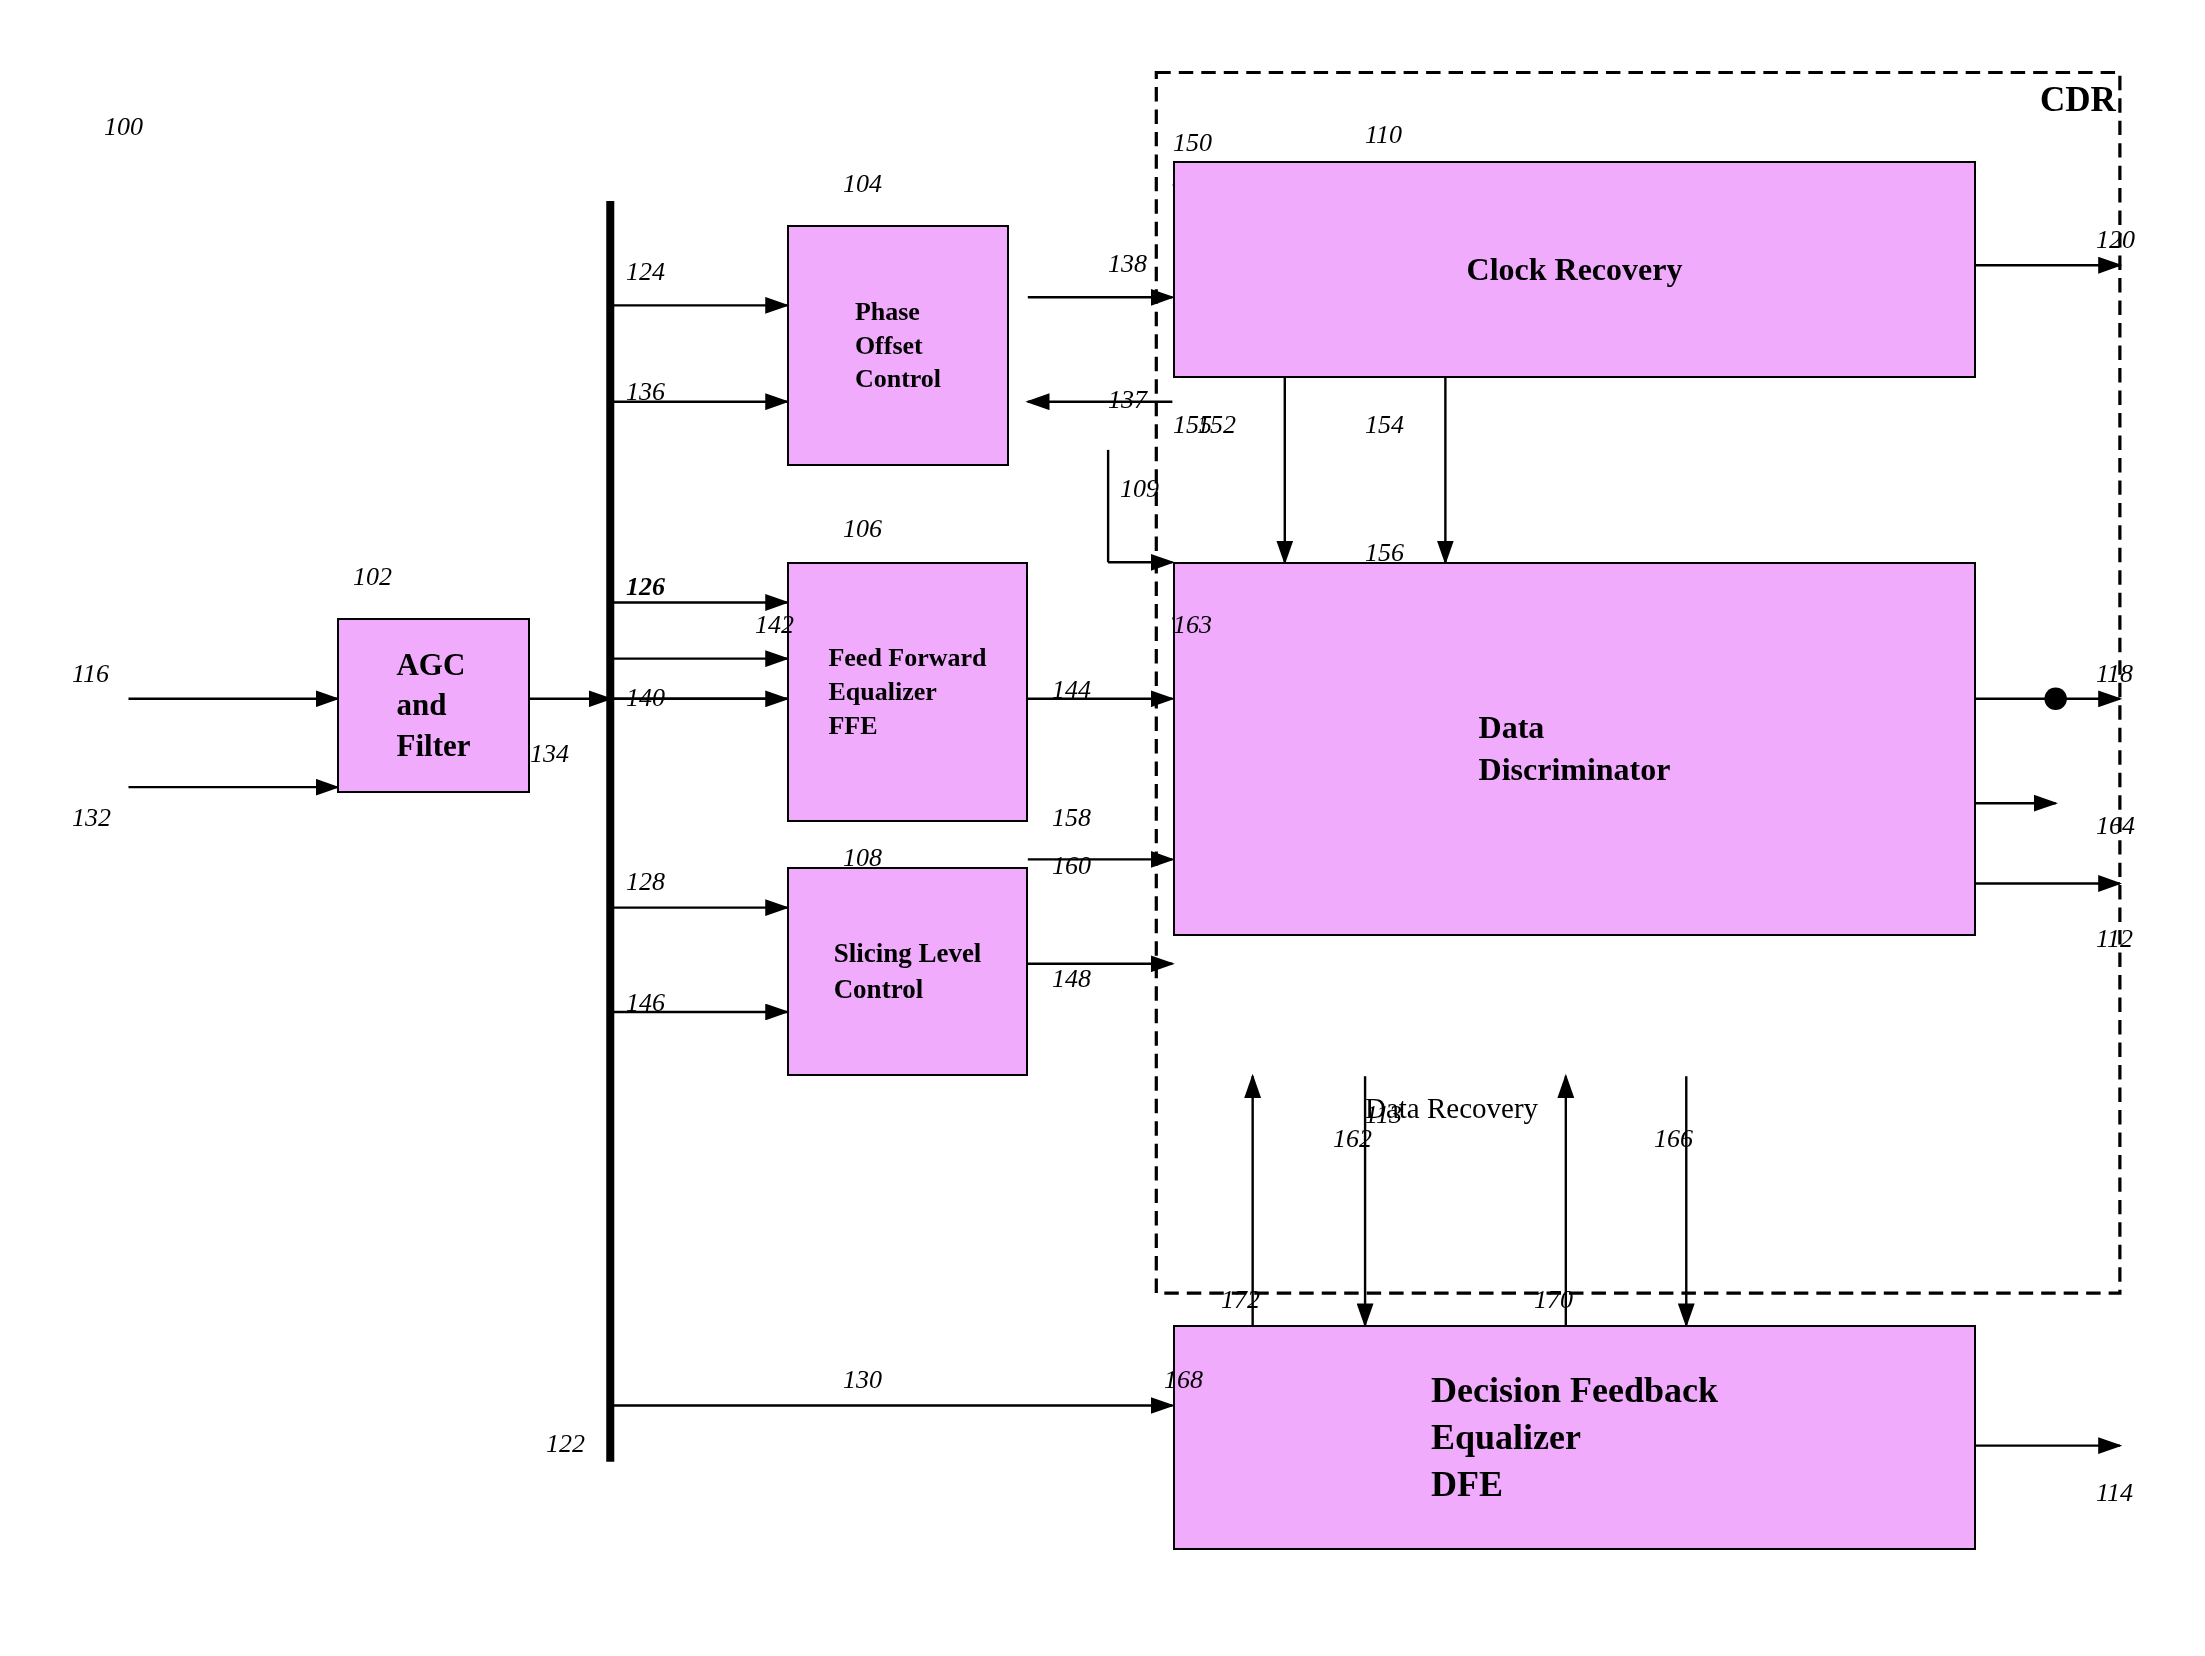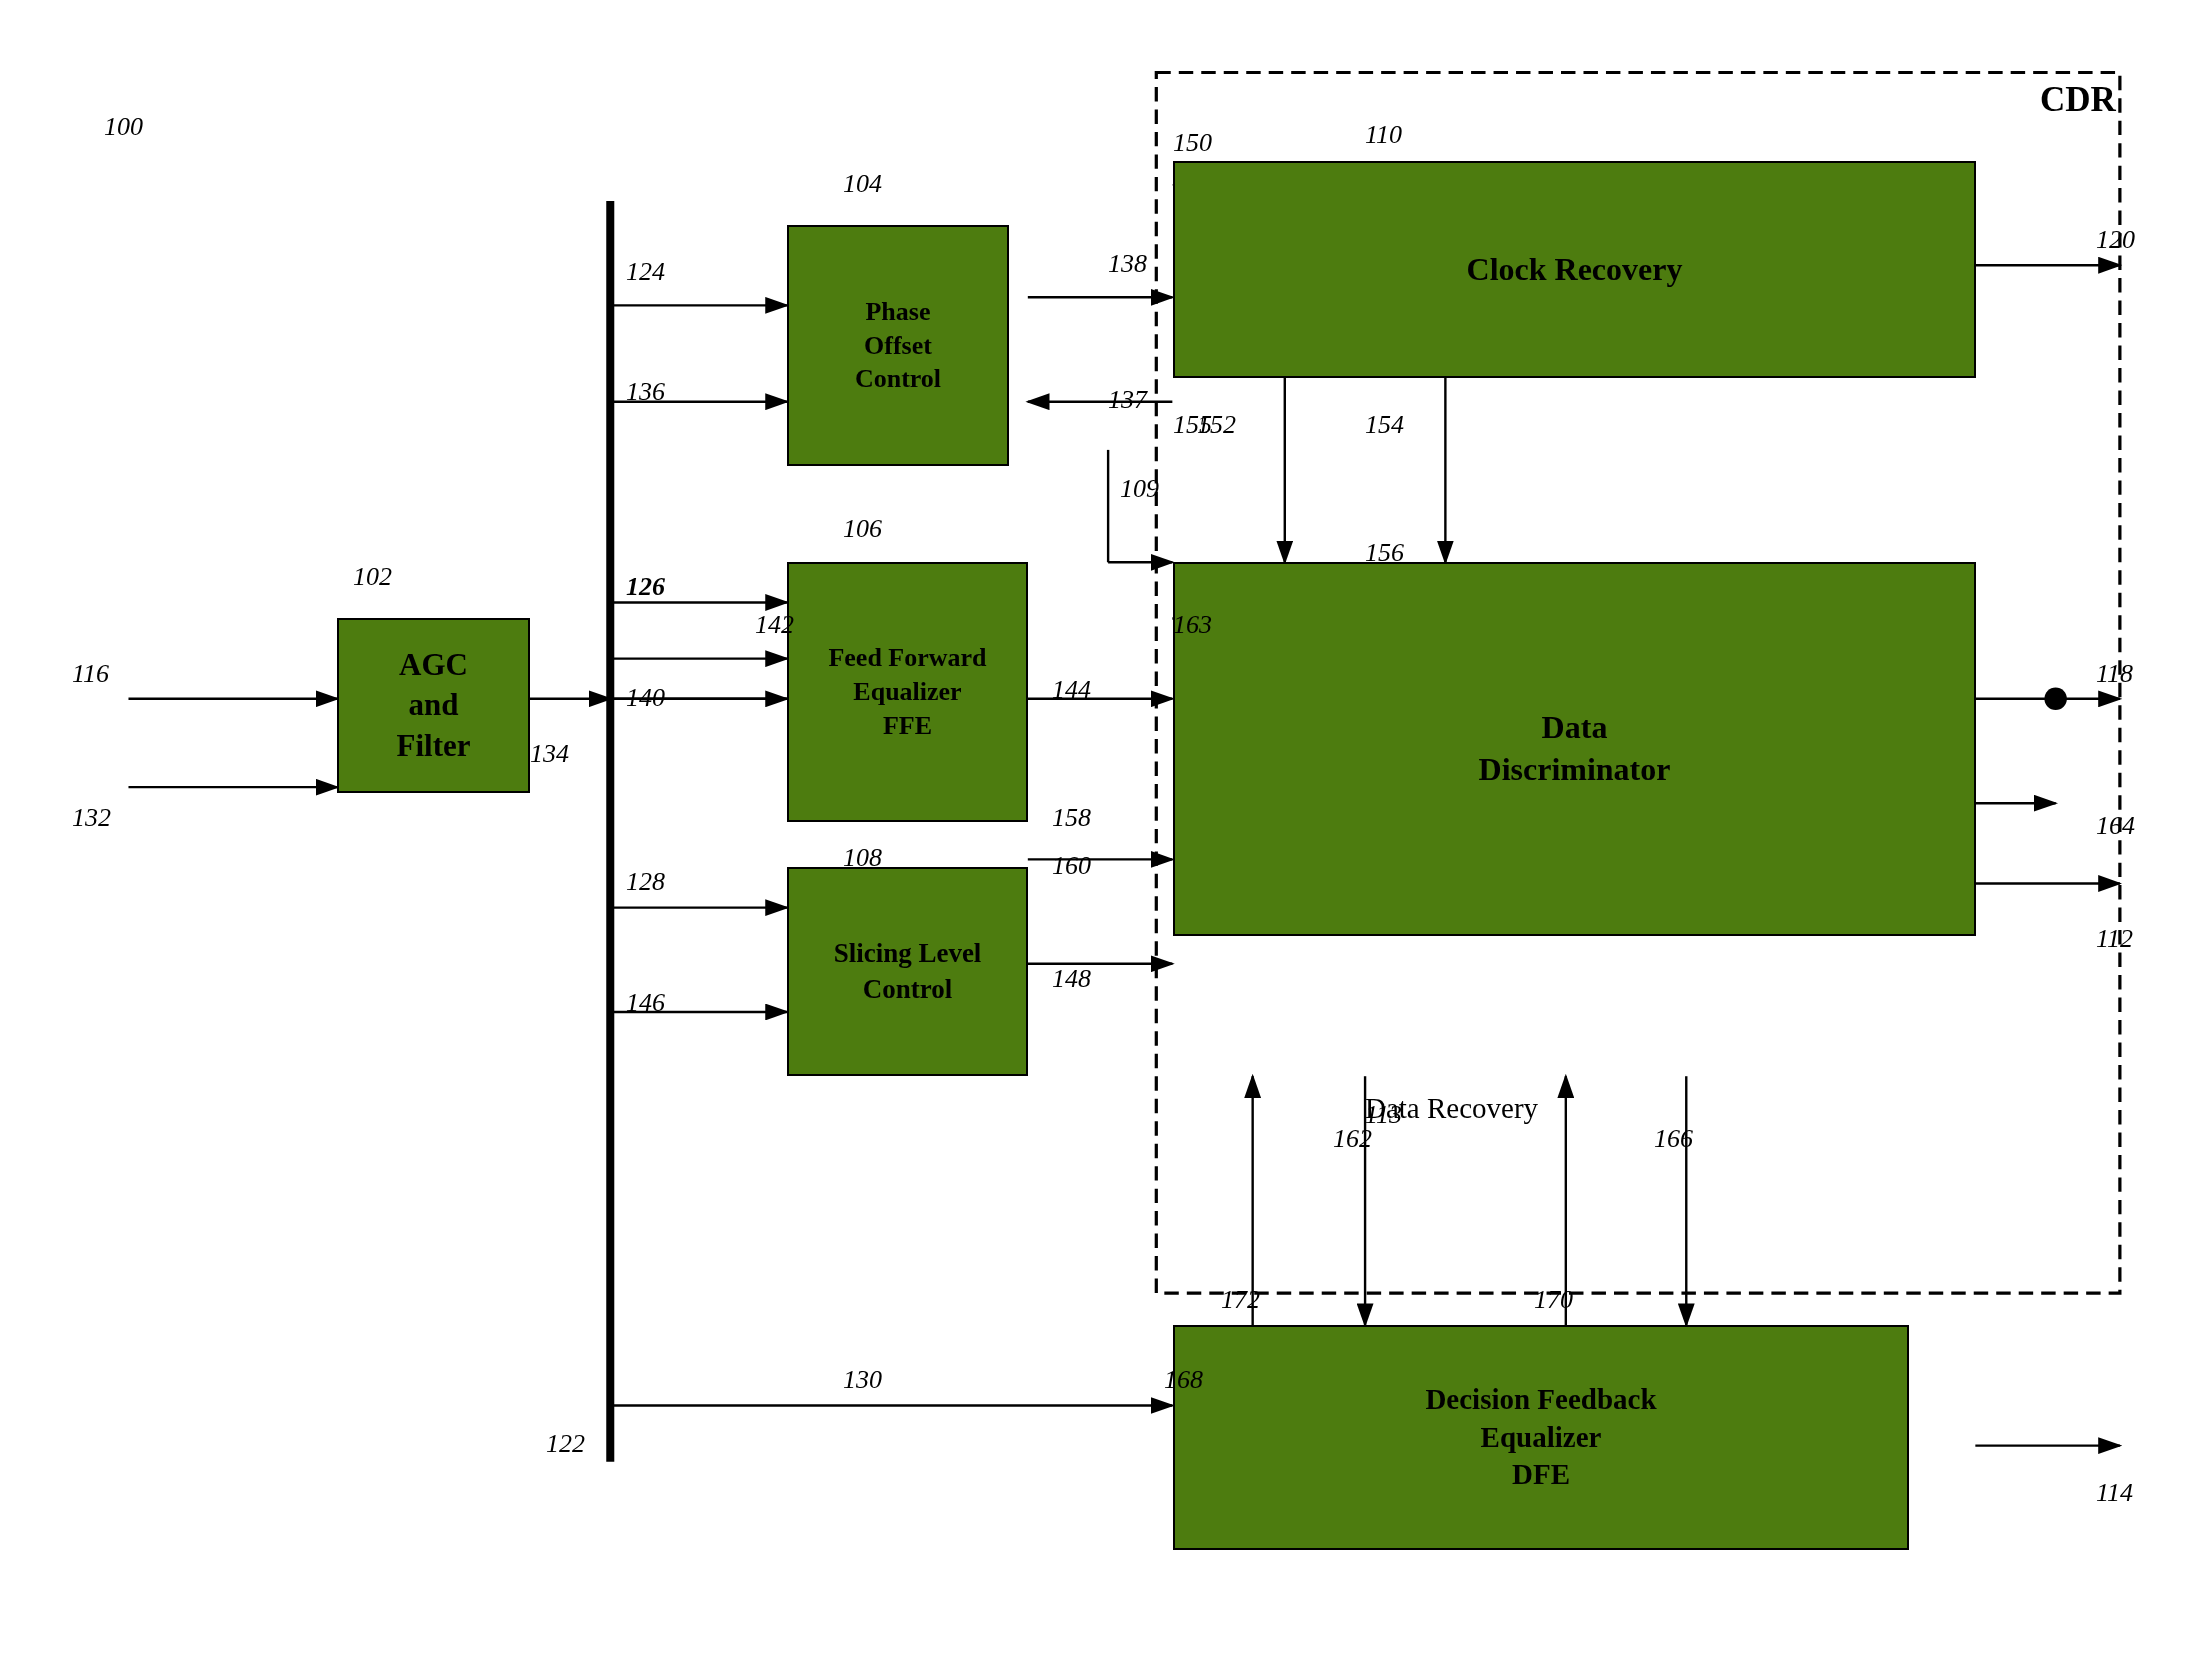--- a/index.html
+++ b/index.html
@@ -19,25 +19,24 @@
     }
     svg {
       position: absolute;
       top: 0; left: 0;
       width: 2205px;
       height: 1657px;
     }
     .block {
       position: absolute;
       border: 2.4px solid #000;
-      background: #4d7c0f;
+      background: #f0abfc;
       display: flex;
       align-items: center;
       justify-content: center;
-      text-align: center;
       font-size: 29px;
       font-weight: bold;
       line-height: 1.3;
     }
     .label {
       position: absolute;
       font-size: 27px;
       font-weight: bold;
       font-family: 'Times New Roman', Times, serif;
     }
@@ -163,21 +162,21 @@
     <span>Clock Recovery</span>
   </div>
 
   <div class="block" style="left:1173px; top:562px; width:803px; height:374px; font-size:32px;">
     <div>
       <div style="font-size:32px; font-weight:bold;">Data</div>
       <div style="font-size:32px; font-weight:bold;">Discriminator</div>
     </div>
   </div>
 
-  <div class="block" style="left:1173px; top:1325px; width:736px; height:225px; font-size:29px;">
+  <div class="block" style="left:1173px; top:1325px; width:803px; height:225px; font-size:36px;">
     <span style="white-space:pre-line;">Decision Feedback
 Equalizer
 DFE</span>
   </div>
 
   <div class="label" style="left:2040px; top:80px; font-size:35px; font-weight:bold;">CDR</div>
 
   <div class="label" style="left:1365px; top:1092px; font-size:29px; font-weight:normal;">Data Recovery</div>
 
   <div class="ref-num" style="left:104px; top:112px;">100</div>

